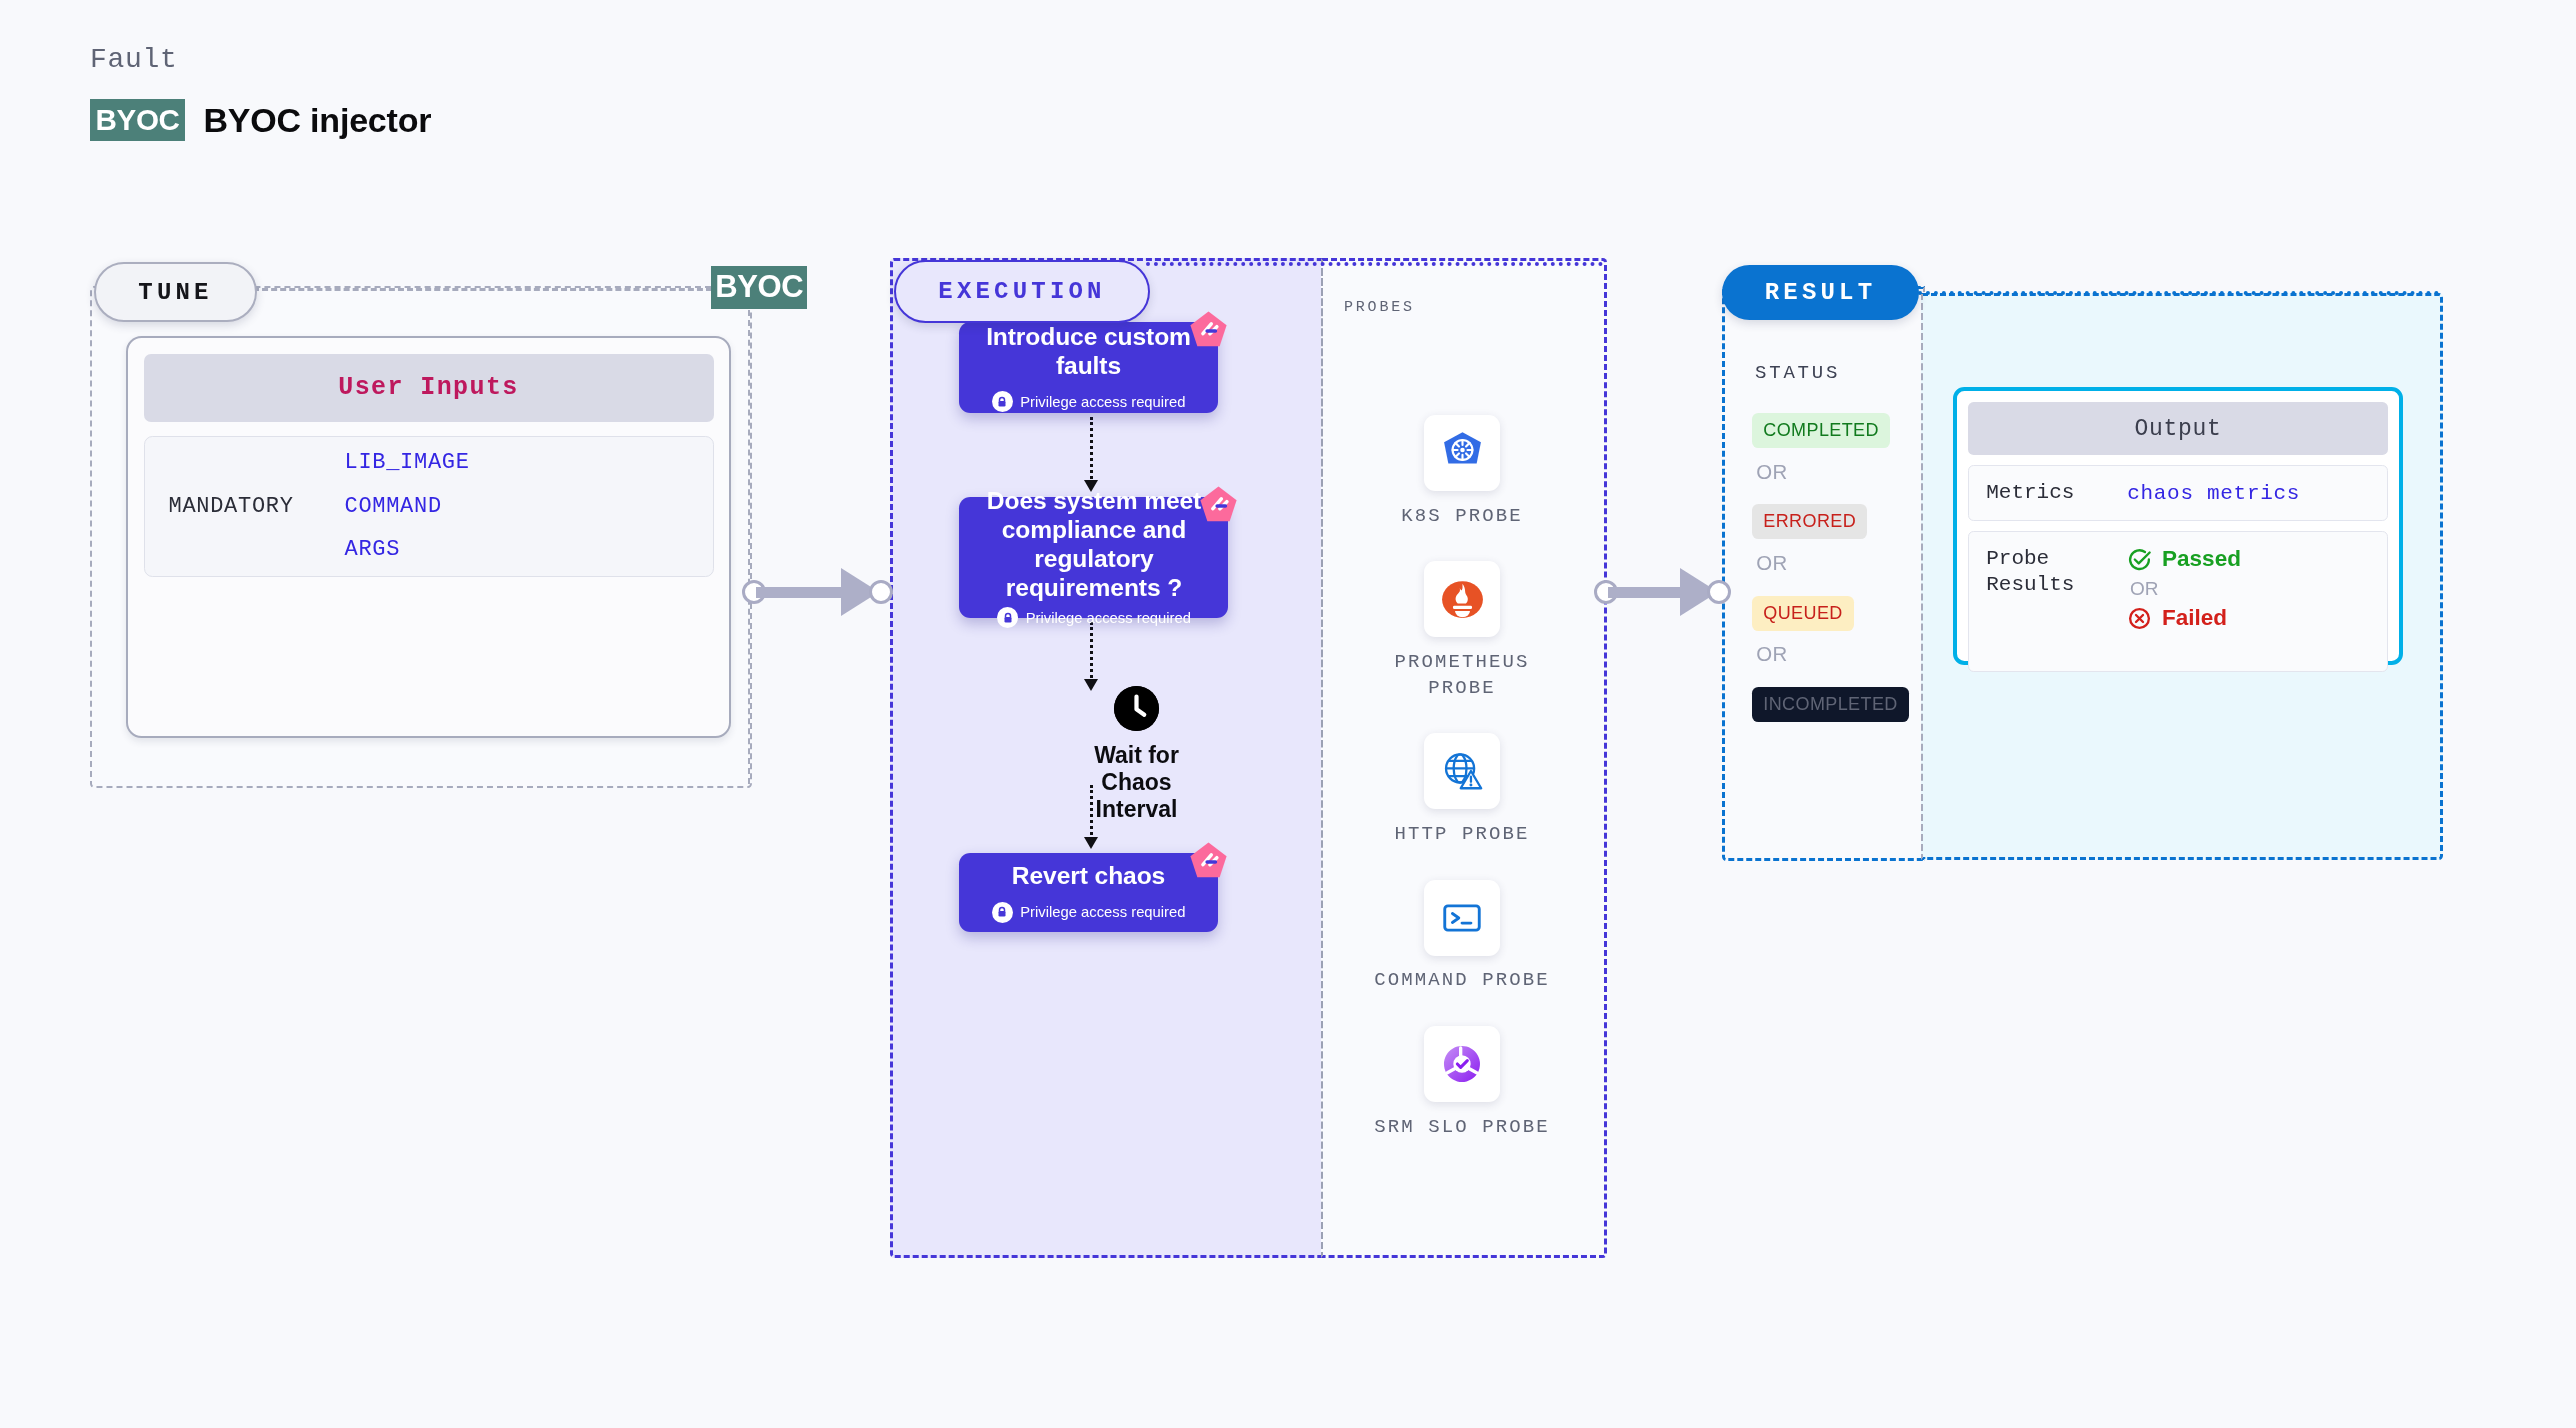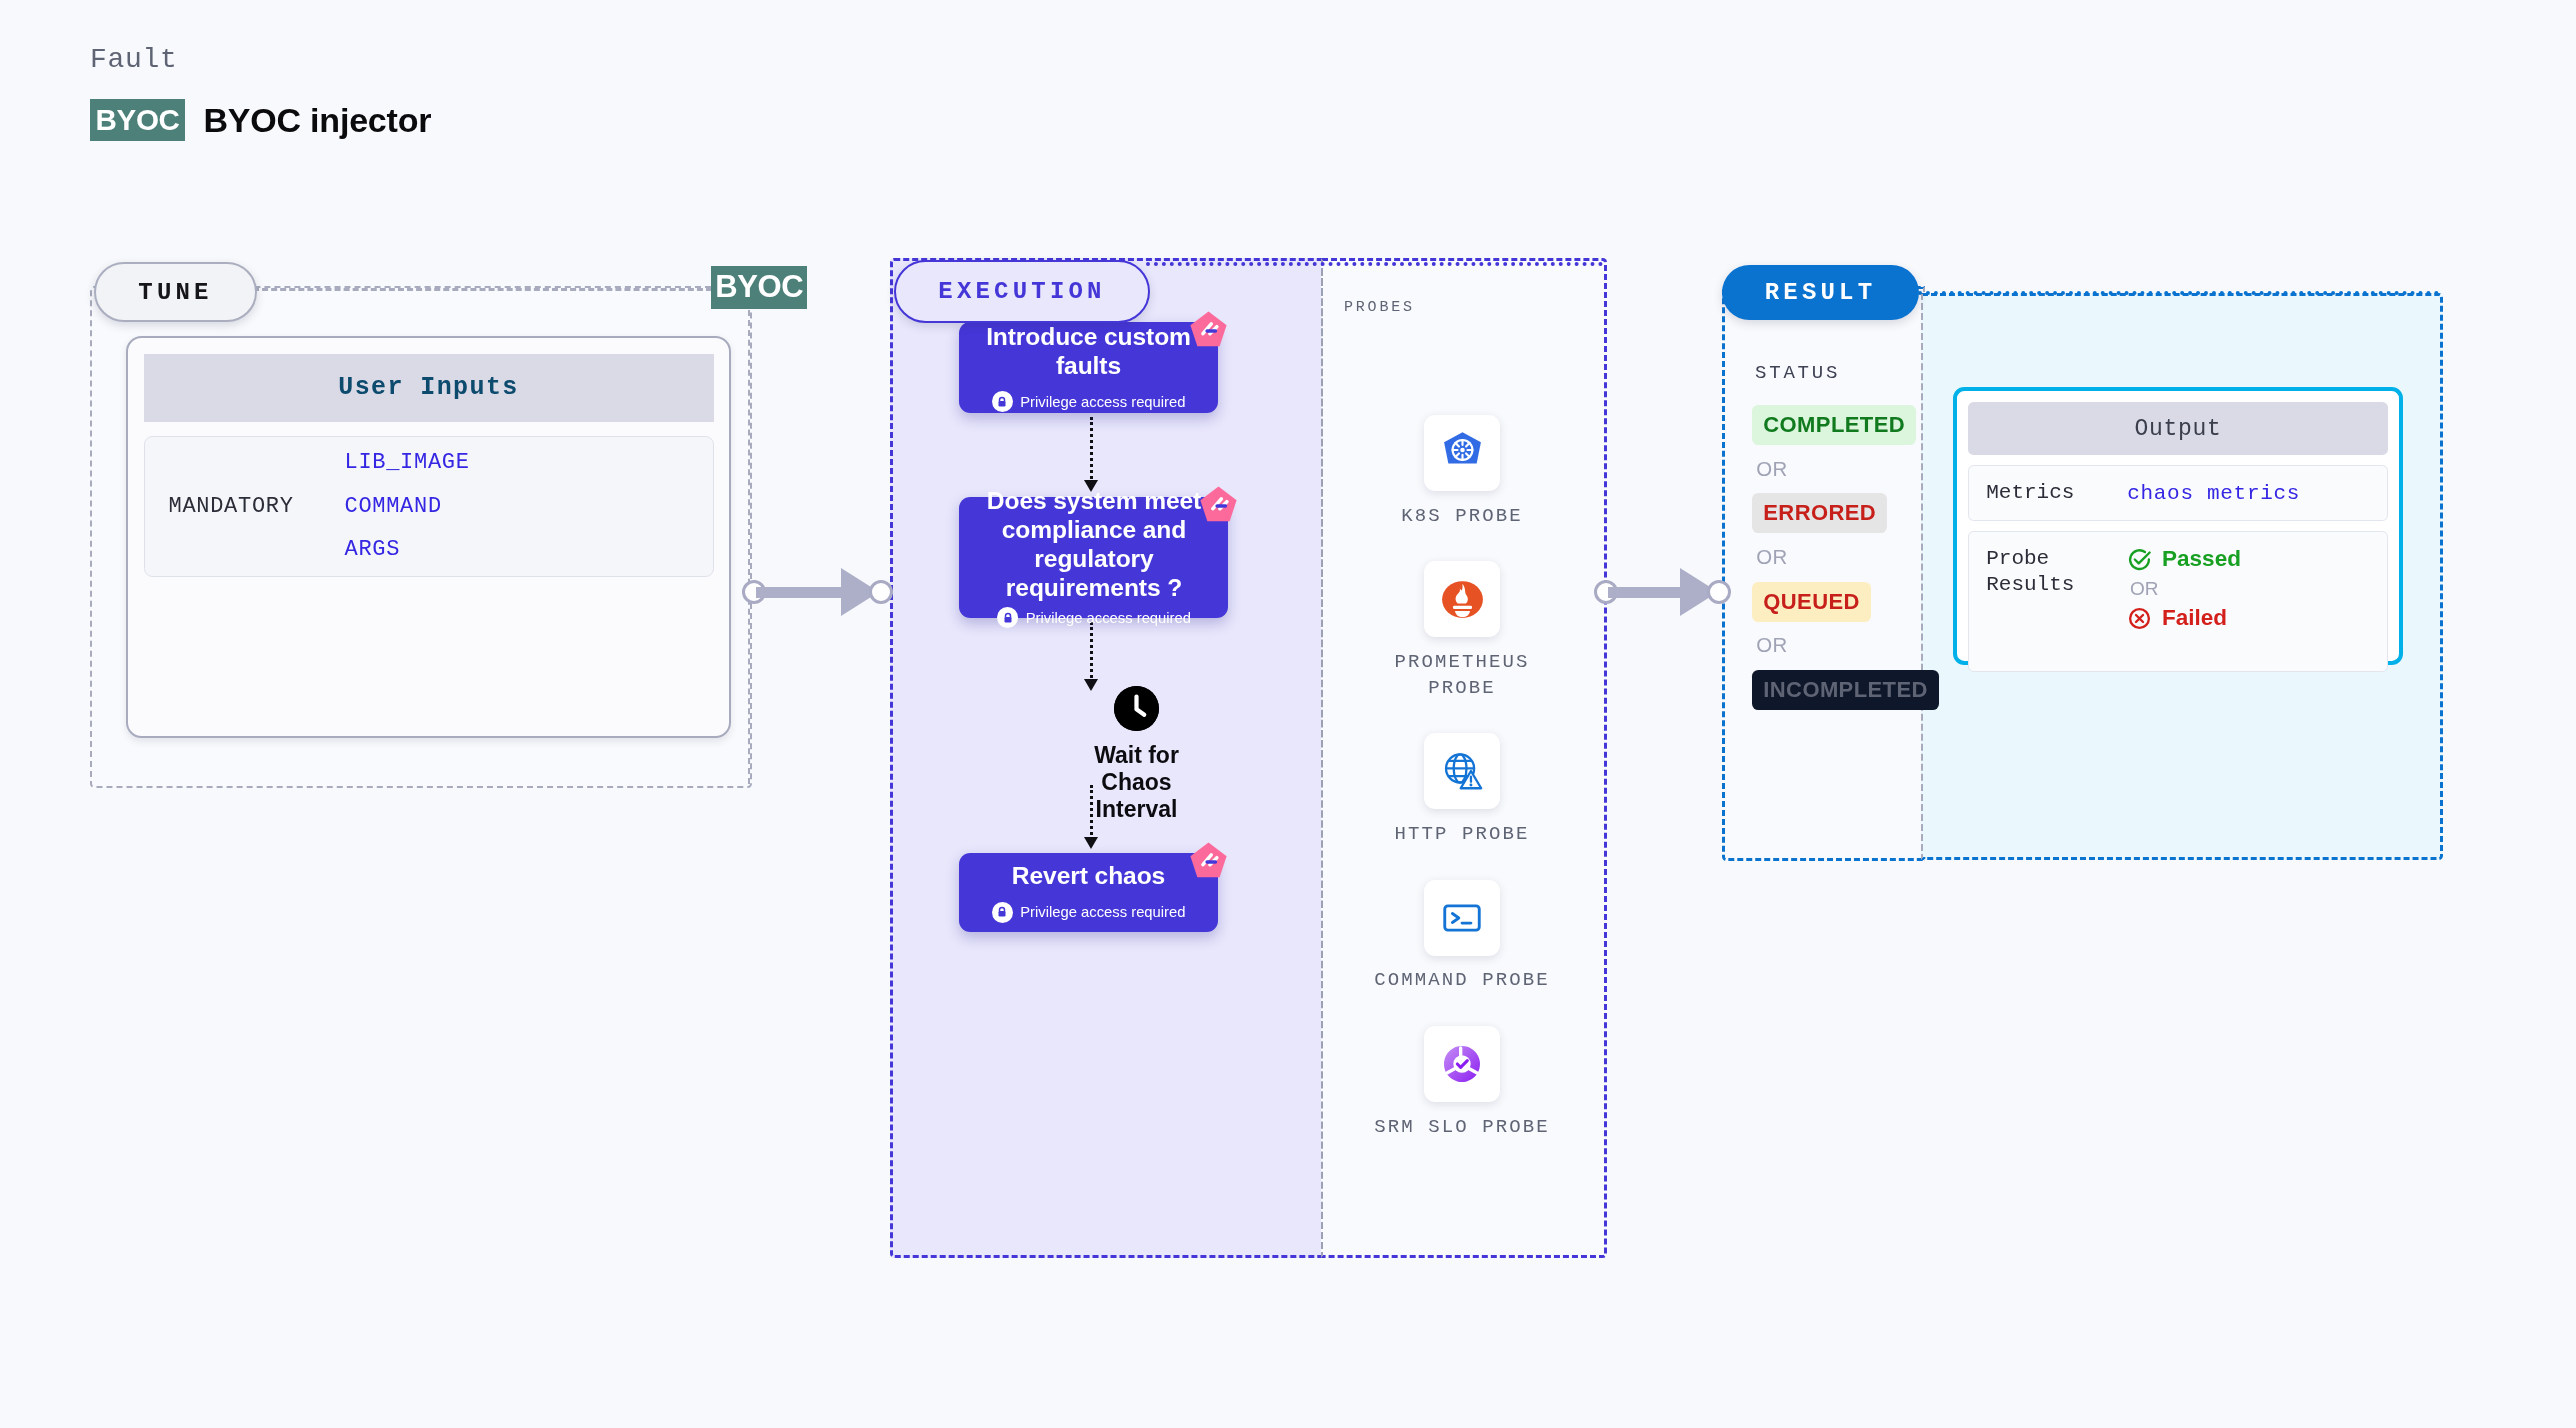--- a/index.html
+++ b/index.html
@@ -178,26 +178,26 @@
     background: #fbfbfd;
     border: 2.8px solid #a7abbd;
     border-radius: 15.5px;
     box-shadow: 0 3.5px 7px rgba(40,45,80,.10);
     box-sizing: border-box;
     padding: 15.5px;
   }
   #user-inputs-header {
     height: 68px;
     background: #d9dae6;
-    border-radius: 0;
+    border-radius: 7px;
     display: flex; align-items: center; justify-content: center;
     font-family: "Liberation Mono", monospace;
     font-size: 25px;
     font-weight: 700;
-    color: #0c4a6e;
+    color: #be185d;
     letter-spacing: 1.4px;
   }
   .inputs-group {
     margin-top: 14px;
     background: #f5f6fa;
     border: 1.4px solid #dfe1ea;
     border-radius: 8.4px;
     display: flex;
     align-items: center;
     box-sizing: border-box;
@@ -395,25 +395,26 @@
     position: absolute;
     left: 1752px; top: 405px;
     width: 176px;
     z-index: 4;
     display: flex;
     flex-direction: column;
     align-items: flex-start;
     gap: 0;
   }
   .status-chip {
-    font-size: 22px;
-    font-weight: 700;
+    font-size: 18px;
+    font-weight: 400;
     padding: 7px 11.3px;
     border-radius: 6.3px;
     letter-spacing: 0.4px;
+    margin-top: 8px;
   }
   .status-or {
     font-size: 20.4px;
     color: #9fa3b5;
     margin: 12.7px 0 12.7px 4.2px;
     letter-spacing: 0.4px;
   }
 
   
   #output-panel {

